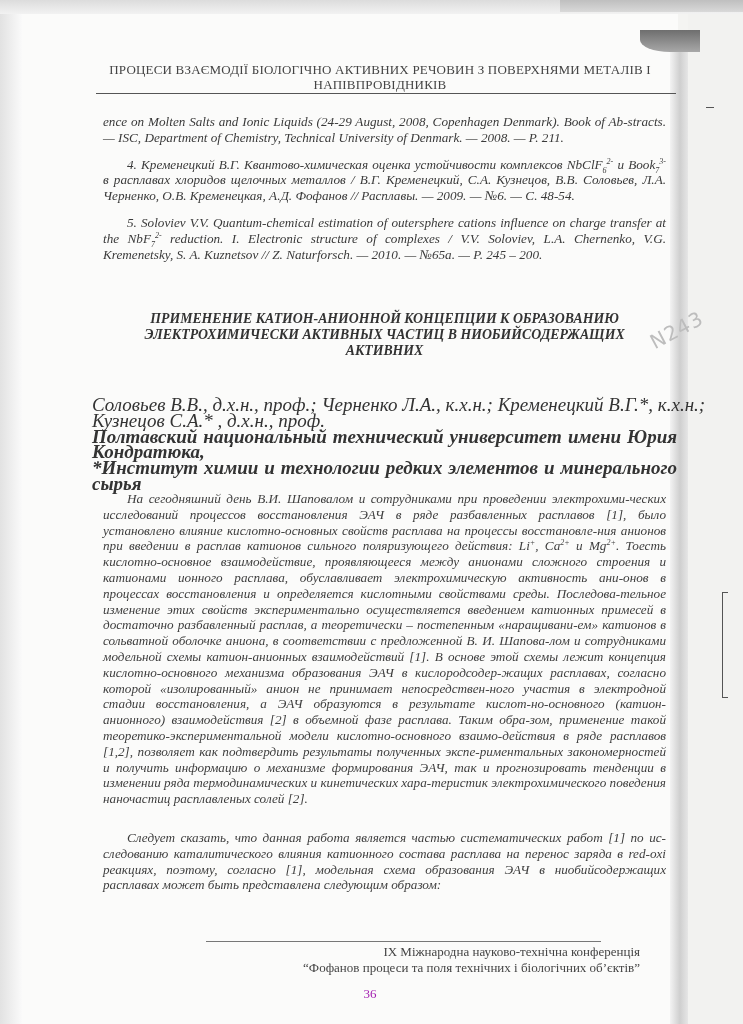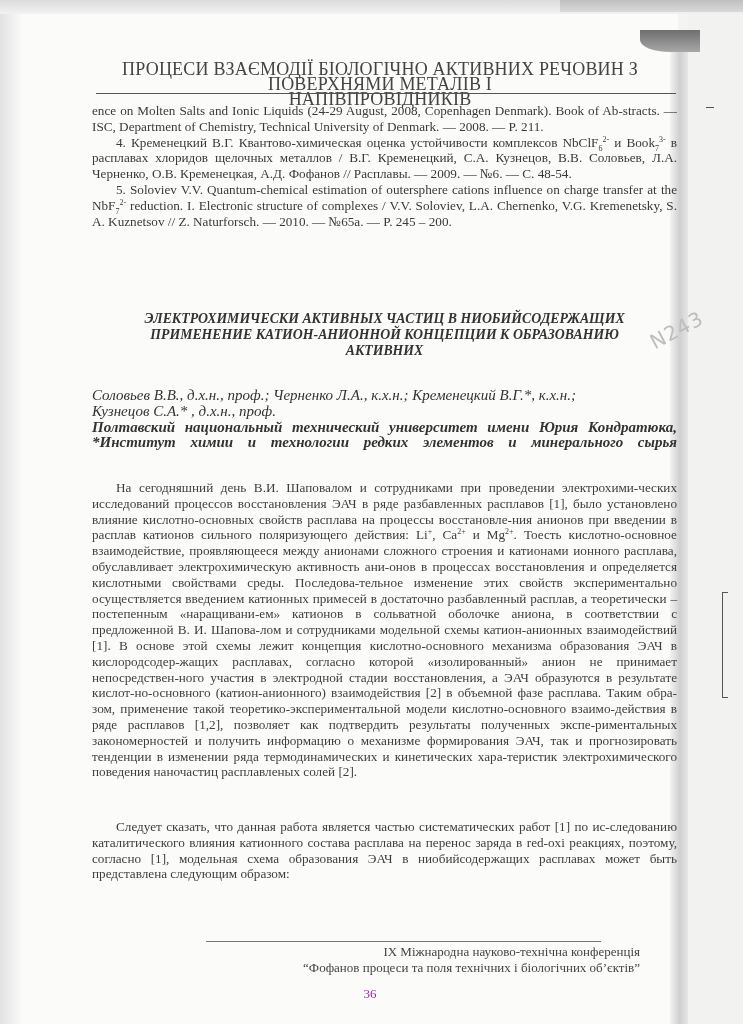--- a/index.html
+++ b/index.html
@@ -36,44 +36,44 @@
       background: linear-gradient(90deg, #e2e2e2, #fafafa);
     }
     .right-paper {
       position: absolute; left: 688px; top: 14px; width: 55px; height: 1010px;
       background: #f2f2f0;
     }
     .margin-mark { position: absolute; background: #555; }
 
     .running-head {
       position: absolute; left: 80px; top: 62px; width: 600px;
-      text-align: center; font-size: 18px; letter-spacing: 0.2px; line-height: 15px;
+      text-align: center; font-size: 13px; letter-spacing: 0.2px; line-height: 15px;
       color: #444;
     }
     .head-rule {
       position: absolute; left: 96px; top: 93px; width: 580px; height: 1px; background: #555;
     }
     .text-block {
       position: absolute; left: 92px; width: 585px;
       font-size: 13.2px; line-height: 15.8px; text-align: justify;
     }
-    .text-block p { margin: 0; }
+    .text-block p { margin: 11px; font-style: italic; }
     .indent { text-indent: 24px; }
     sup, sub { font-size: 8px; line-height: 0; }
     .refs { top: 103px; }
     .ref5 { margin-top: 4px; }
 
     .title {
       position: absolute; left: 92px; top: 311px; width: 585px;
       text-align: center; font-style: italic; font-weight: bold;
       font-size: 13.8px; line-height: 16px; color: #333;
     }
     .authors {
-      position: absolute; left: 92px; top: 388px; width: 585px;
-      font-style: italic; font-size: 15px; line-height: 15.8px; color: #333;
+      position: absolute; left: 92px; top: 397px; width: 585px;
+      font-style: italic; font-size: 19px; line-height: 15.8px; color: #333;
     }
     .authors .aff { font-weight: bold; text-align: justify; text-align-last: justify; }
     .authors .aff-last { font-weight: bold; }
     .authors .line { white-space: nowrap; }
     .body1 { top: 480px; color: #3e3e3e; }
     .body2 { top: 819px; color: #3e3e3e; }
 
     .footer-rule {
       position: absolute; left: 206px; top: 941px; width: 395px; height: 1px; background: #777;
     }
@@ -113,22 +113,22 @@
 </div>
 <div class="head-rule"></div>
 
 <div class="text-block refs">
   <p>ence on Molten Salts and Ionic Liquids (24-29 August, 2008, Copenhagen Denmark). Book of Ab-stracts. — ISC, Department of Chemistry, Technical University of Denmark. — 2008. — P. 211.</p>
   <p class="indent"><span>4. Кременецкий В.Г. Квантово-химическая оценка устойчивости комплексов NbClF</span><sub>6</sub><sup>2-</sup><span> и Book</span><sub>7</sub><sup>3-</sup><span> в расплавах хлоридов щелочных металлов / В.Г. Кременецкий, С.А. Кузнецов, В.В. Соловьев, Л.А. Черненко, О.В. Кременецкая,  А.Д. Фофанов // Расплавы. — 2009. — №6. — С. 48-54.</span></p>
   <p class="indent ref5"><span>5. Soloviev V.V. Quantum-chemical estimation of outersphere cations influence on charge transfer at the NbF</span><sub>7</sub><sup>2-</sup><span> reduction. I. Electronic structure of complexes / V.V. Soloviev, L.A. Chernenko, V.G. Kremenetsky, S. A. Kuznetsov // Z. Naturforsch. — 2010. — №65a. — P. 245 – 200.</span></p>
 </div>
 
 <div class="title">
+  <div>ПРИМЕНЕНИЕ КАТИОН-АНИОННОЙ КОНЦЕПЦИИ К ОБРАЗОВАНИЮ</div>
   <div>ЭЛЕКТРОХИМИЧЕСКИ АКТИВНЫХ ЧАСТИЦ В НИОБИЙСОДЕРЖАЩИХ</div>
-  <div>ПРИМЕНЕНИЕ КАТИОН-АНИОННОЙ КОНЦЕПЦИИ К ОБРАЗОВАНИЮ</div>
   <div>АКТИВНИХ</div>
 </div>
 
 <div class="authors">
   <div class="line">Соловьев В.В., д.х.н., проф.; Черненко Л.А., к.х.н.; Кременецкий В.Г.*, к.х.н.;</div>
   <div class="line">Кузнецов С.А.* , д.х.н., проф.</div>
   <div class="aff">Полтавский национальный технический университет имени Юрия Кондратюка,</div>
   <div class="aff">*Институт химии и технологии редких элементов и минерального сырья</div>
 </div>
 

